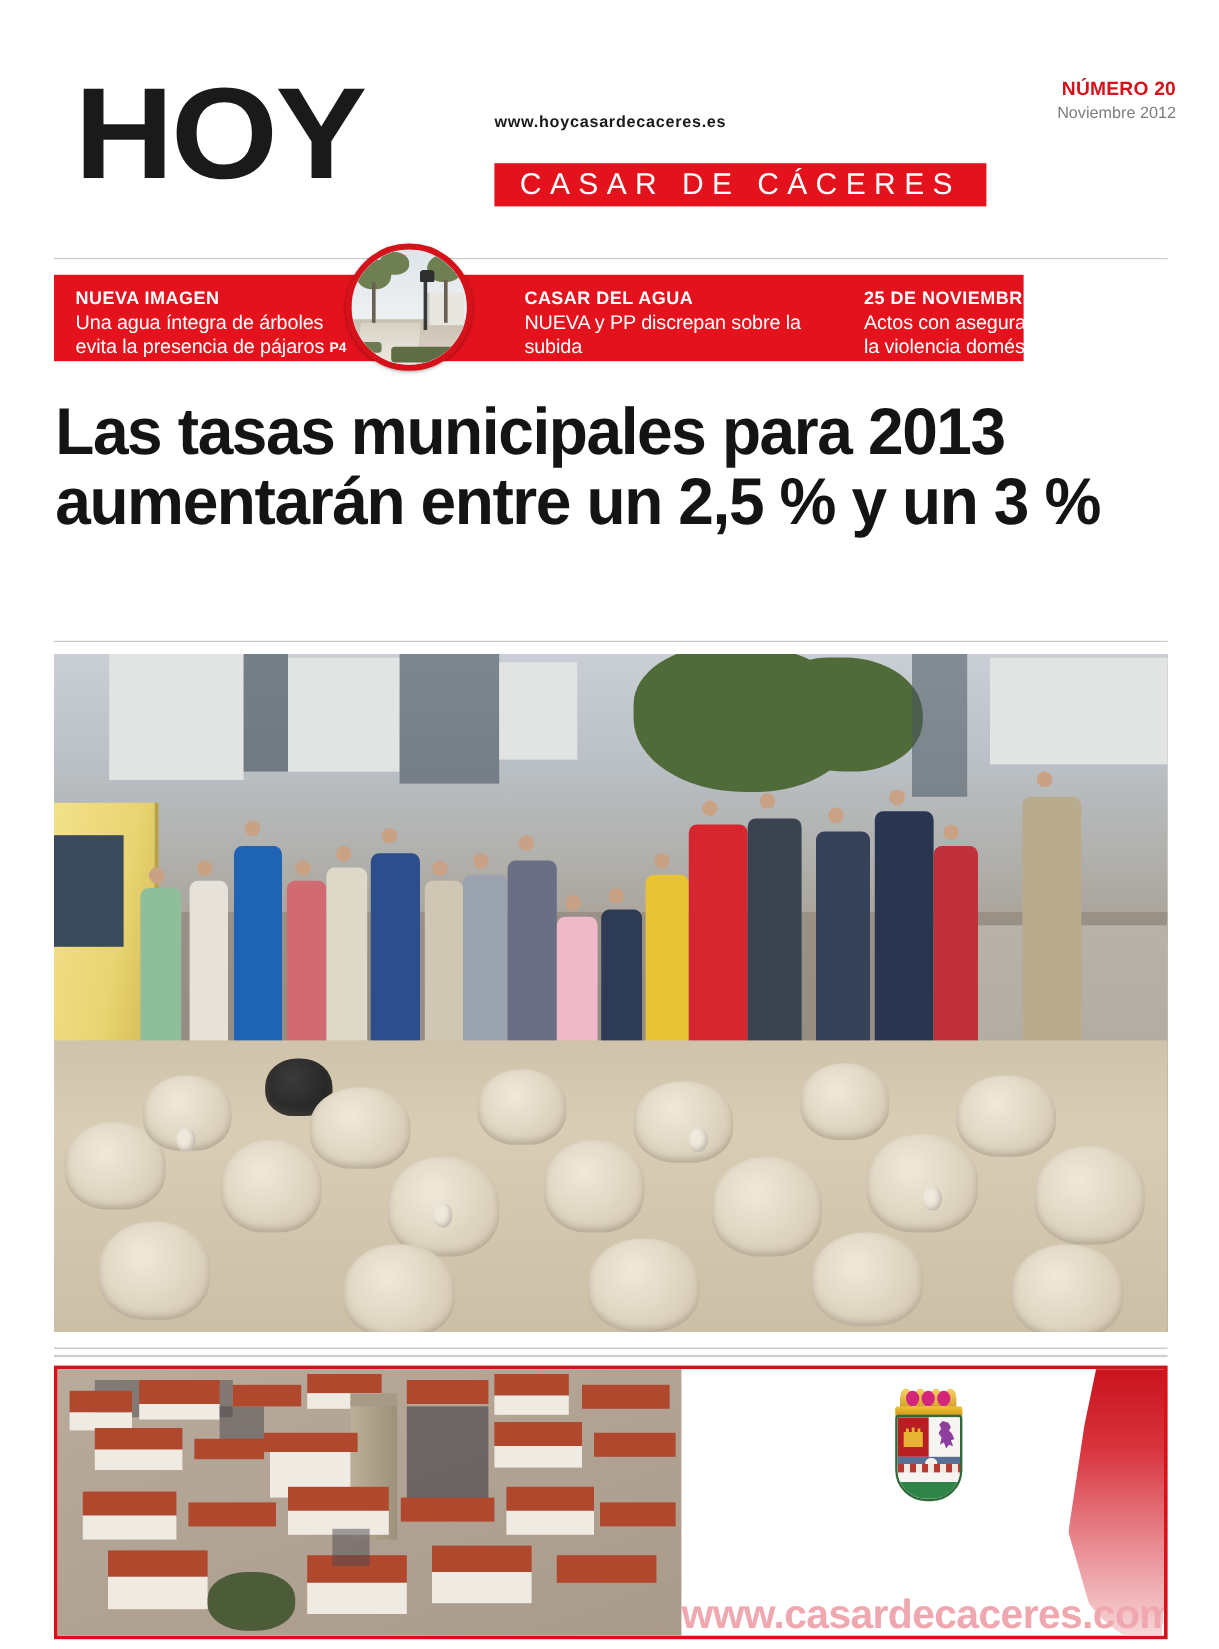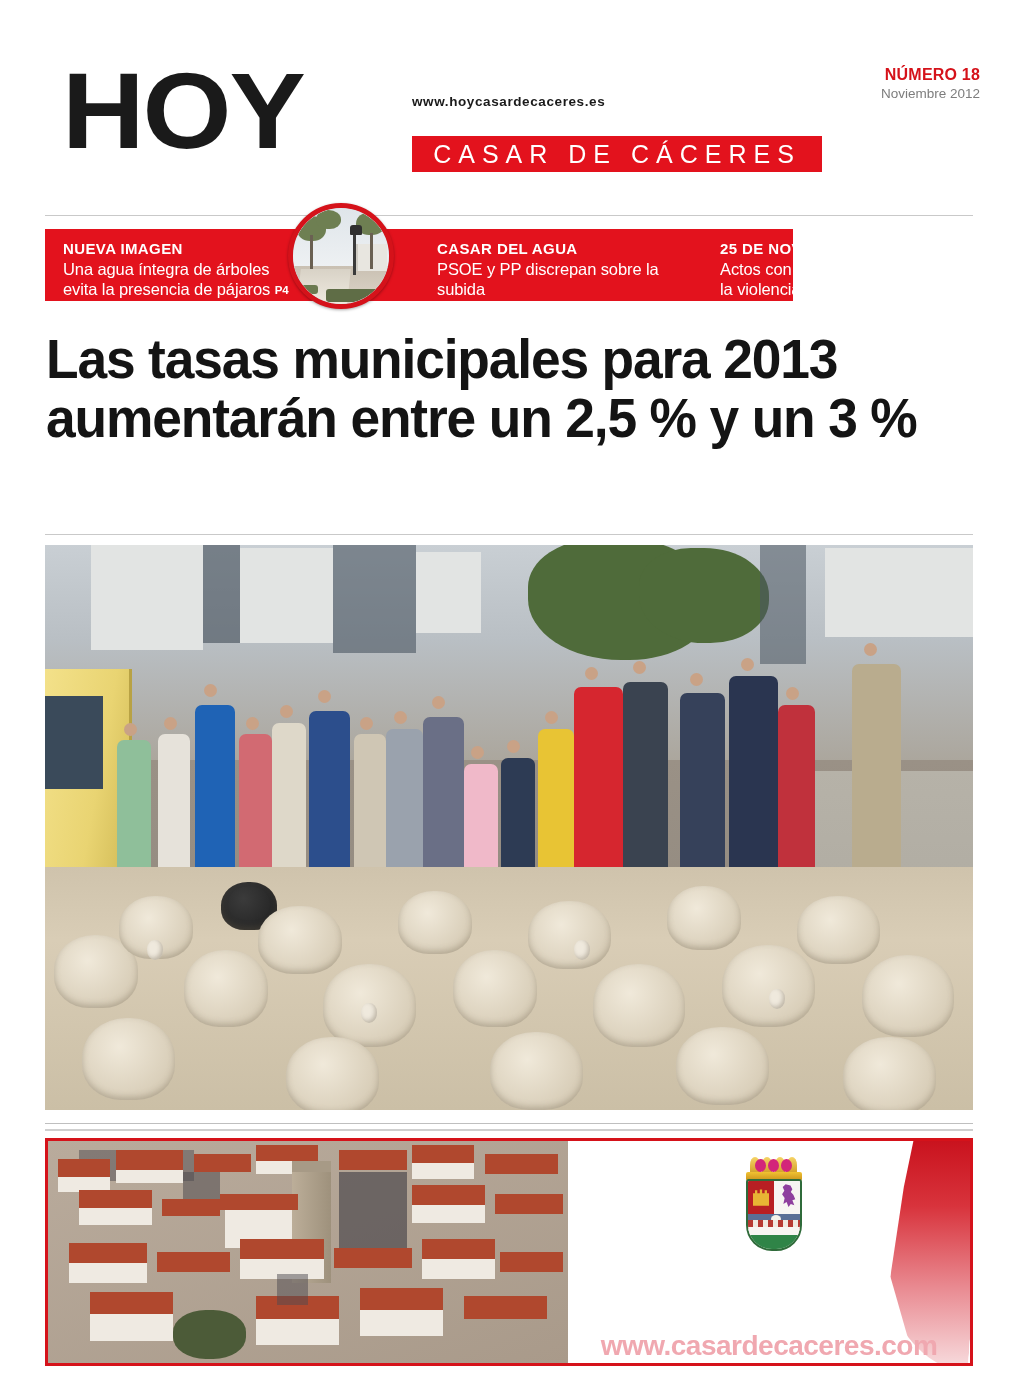--- a/index.html
+++ b/index.html
@@ -43,21 +43,21 @@
     display:block;color:#ffffff;font-size:25px;line-height:36px;
     letter-spacing:7px;text-align:center;font-weight:normal;
   }
 
   
   .rule-top{
     position:absolute;left:45px;top:215px;width:928px;height:1px;
     background:#c9c9c9;
   }
   .teaser-bar{
-    position:absolute;left:45px;top:229px;width:748px;height:72px;
+    position:absolute;left:45px;top:229px;width:808px;height:72px;
     background:#e3121d;
   }
   .teaser{
     position:absolute;top:10px;color:#ffffff;
   }
   .teaser .t-kicker{
     font-size:15px;font-weight:bold;letter-spacing:0.4px;line-height:19px;
     margin-bottom:1px;
   }
   .teaser .t-line{
@@ -239,33 +239,33 @@
   .sun{position:absolute;left:44%;top:50%;width:10px;height:8px;border-radius:50%;
     background:#f4f1ea;}
 
   .ad-title{
     position:absolute;left:0;top:118px;width:402px;text-align:center;
     color:#d5121a;font-size:22px;line-height:30px;font-weight:normal;
     letter-spacing:0.1px;
   }
   .ad-url{
     position:absolute;left:0;top:186px;width:402px;text-align:center;
-    color:#f0a8b0;font-size:28px;line-height:38px;font-weight:bold;
+    color:#f0a8b0;font-size:34px;line-height:38px;font-weight:bold;
     letter-spacing:-0.5px;
   }
 </style>
 </head>
 <body>
 
 <div class="page">
 
   <div class="masthead">
     <div class="logo-hoy">HOY</div>
     <div class="site-url">www.hoycasardecaceres.es</div>
-    <div class="issue-number">NÚMERO 18</div>
+    <div class="issue-number">NÚMERO 20</div>
     <div class="issue-date">Noviembre 2012</div>
     <div class="edition-bar">
       <span>CASAR DE CÁCERES</span>
     </div>
   </div>
 
   <div class="rule-top"></div>
 
   <div class="teaser-bar">
 
@@ -273,21 +273,21 @@
       <div class="t-kicker">NUEVA IMAGEN</div>
       <div class="t-line">Una agua íntegra de árboles</div>
       <div class="t-line">
         <span>evita la presencia de pájaros</span>
         <span class="t-page">P4</span>
       </div>
     </div>
 
     <div class="teaser teaser-2">
       <div class="t-kicker">CASAR DEL AGUA</div>
-      <div class="t-line">PSOE y PP discrepan sobre la subida</div>
+      <div class="t-line">NUEVA y PP discrepan sobre la subida</div>
       <div class="t-line">
         <span>del canon del agua</span>
         <span class="t-page">P6</span>
       </div>
     </div>
 
     <div class="teaser teaser-3">
       <div class="t-kicker">25 DE NOVIEMBRE</div>
       <div class="t-line">Actos con asegura del día contra</div>
       <div class="t-line">

